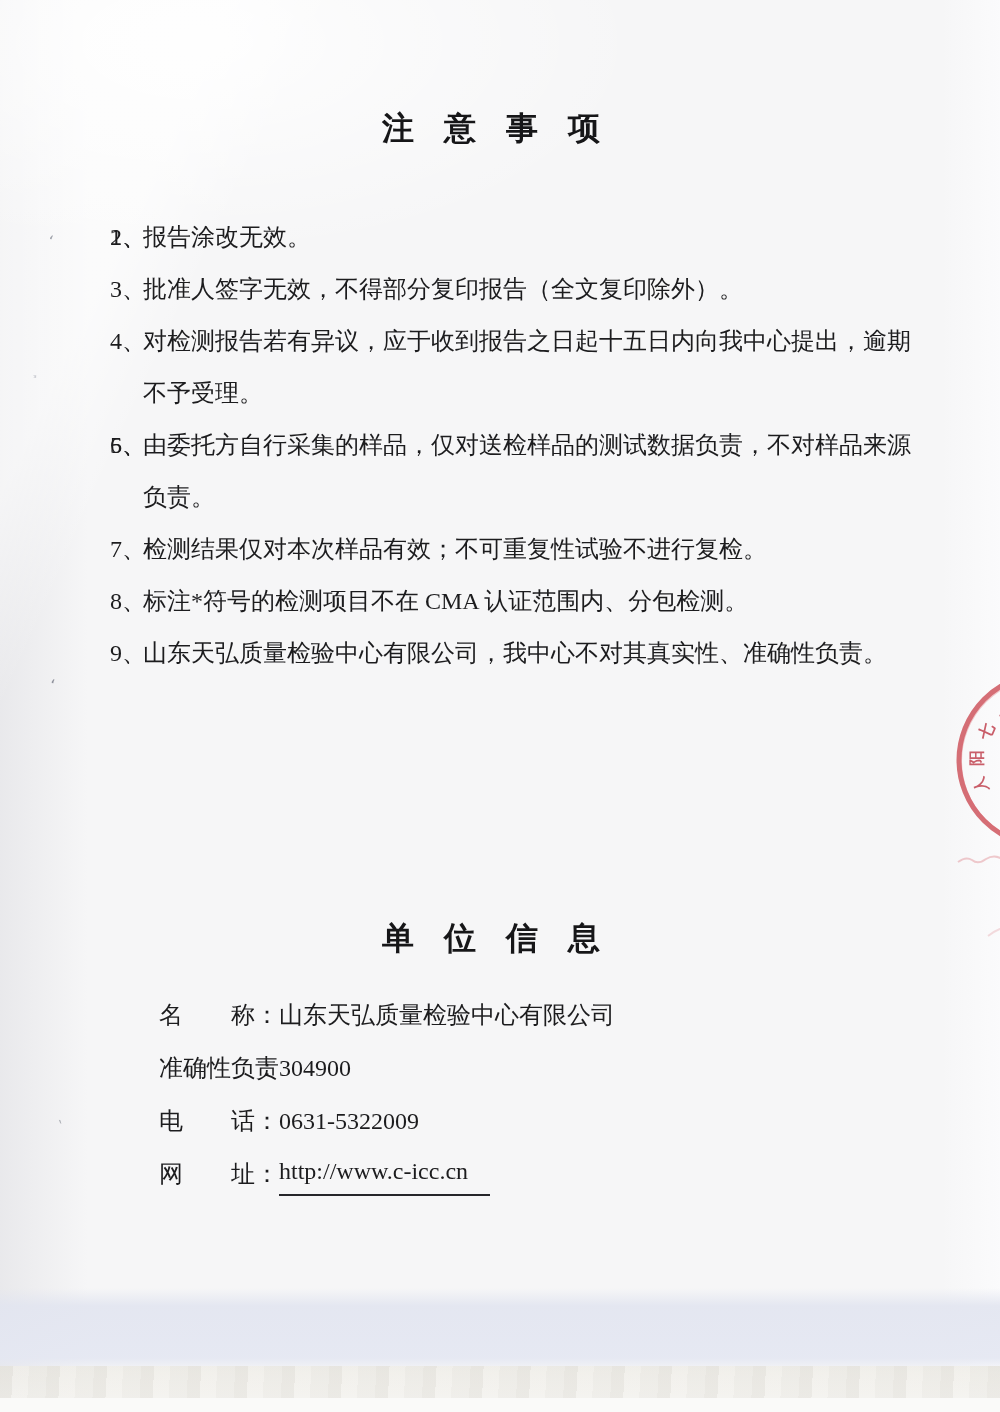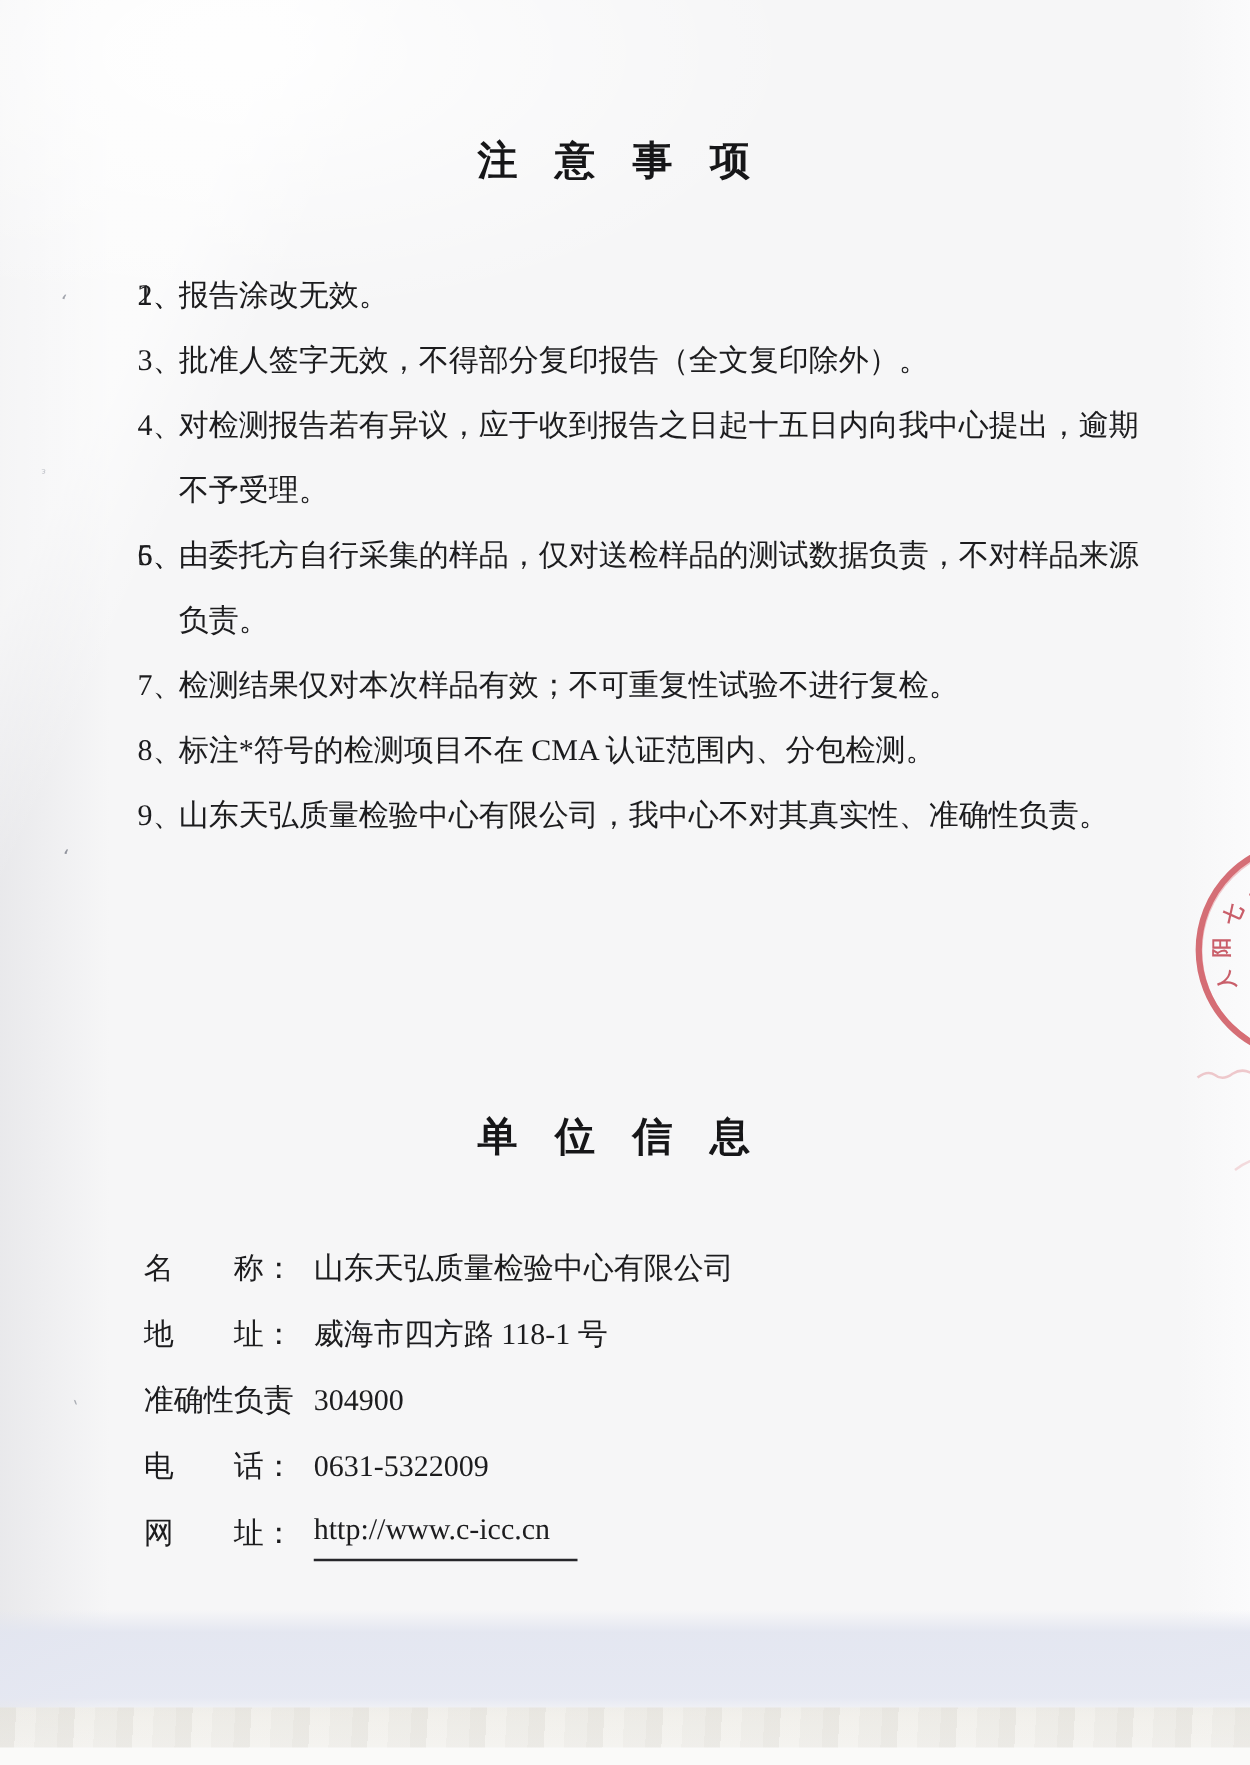--- a/index.html
+++ b/index.html
@@ -38,21 +38,21 @@
     text-align:center;
     font-family:"Liberation Sans","DejaVu Sans",sans-serif;
     font-weight:700;
     font-size:32px;line-height:48px;
     letter-spacing:30px;
     padding-left:12px;
     box-sizing:border-box;
     color:#161618;
   }
   #notice-title{top:104px;}
-  #unit-title{top:885px;}
+  #unit-title{top:914px;}
 
   .notice-list{
     position:absolute;left:110px;top:211px;
     width:810px;
     list-style:none;margin:0;padding:0;
     font-size:24px;line-height:52px;
   }
   .notice-list li{
     position:relative;
     padding-left:33px;
@@ -66,23 +66,24 @@
     width:820px;
     font-size:24px;line-height:53px;
   }
   .info-row{white-space:nowrap;height:53px;}
   .info-row .lbl{
     display:inline-block;
     width:96px;
     text-align:justify;
     text-align-last:justify;
     vertical-align:top;
+    margin-left:44px;
   }
   .info-row .colon{display:inline-block;vertical-align:top;}
-  .info-row .val{display:inline-block;vertical-align:top;margin-left:16px;}
+  .info-row .val{display:inline-block;vertical-align:top;margin-left:0;}
   .val.underlined{
     border-bottom:2px solid #26262a;
     padding-right:22px;
     line-height:46px;
   }
 
   
   .stamp{
     position:absolute;left:930px;top:640px;width:140px;height:320px;
     opacity:.92;
@@ -154,23 +155,20 @@
     </li>
   </ul>
 
   <div class="sec-title" id="unit-title">单位信息</div>
 
   <div class="info-block">
     <div class="info-row">
       <span class="lbl">名称</span><span class="colon">：</span><span class="val">山东天弘质量检验中心有限公司</span>
     </div>
     <div class="info-row">
-      <span class="lbl">地址</span><span class="colon">：</span><span class="val">威海市四方路 118-1 号</span>
-    </div>
-    <div class="info-row">
       <span class="lbl">准确性负责</span><span class="colon">：</span><span class="val">304900</span>
     </div>
     <div class="info-row">
       <span class="lbl">电话</span><span class="colon">：</span><span class="val">0631-5322009</span>
     </div>
     <div class="info-row">
       <span class="lbl">网址</span><span class="colon">：</span><span class="val underlined">http://www.c-icc.cn</span>
     </div>
   </div>
 

